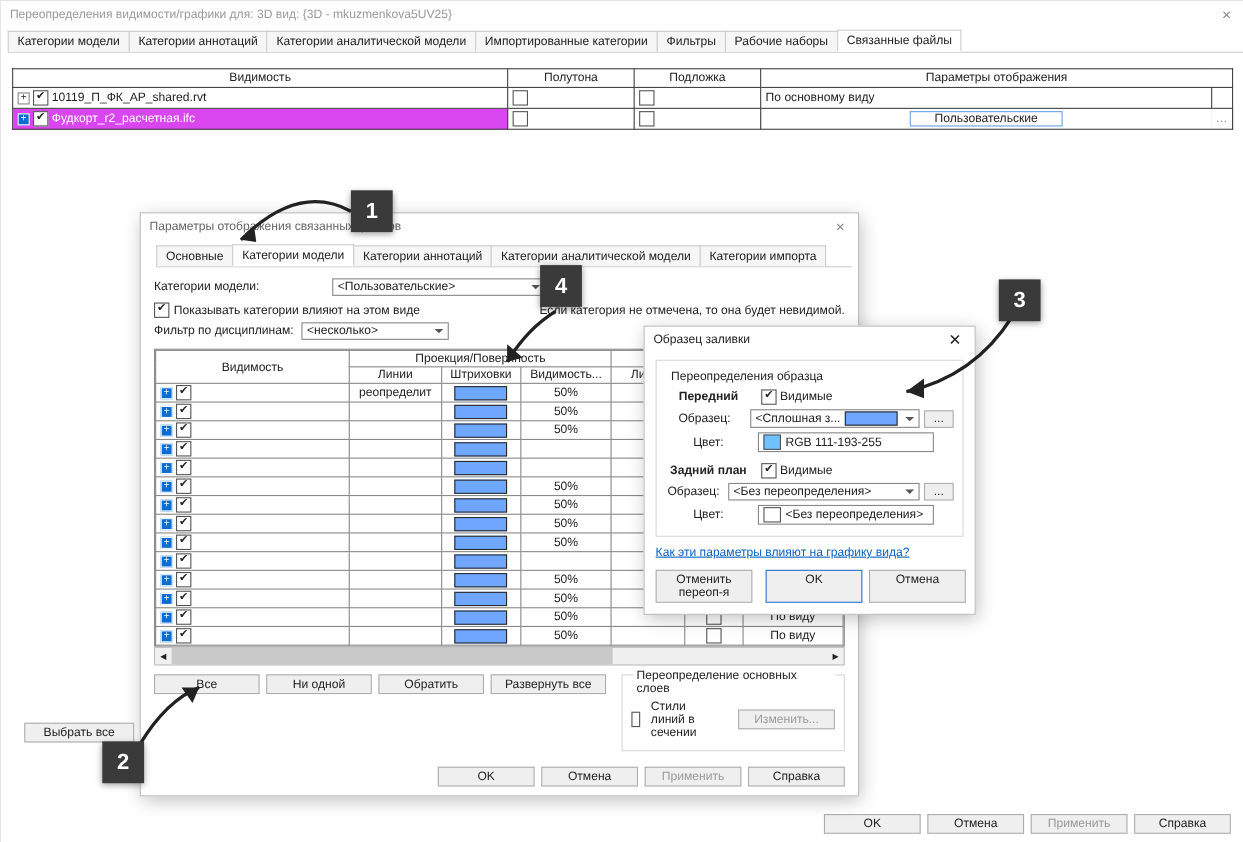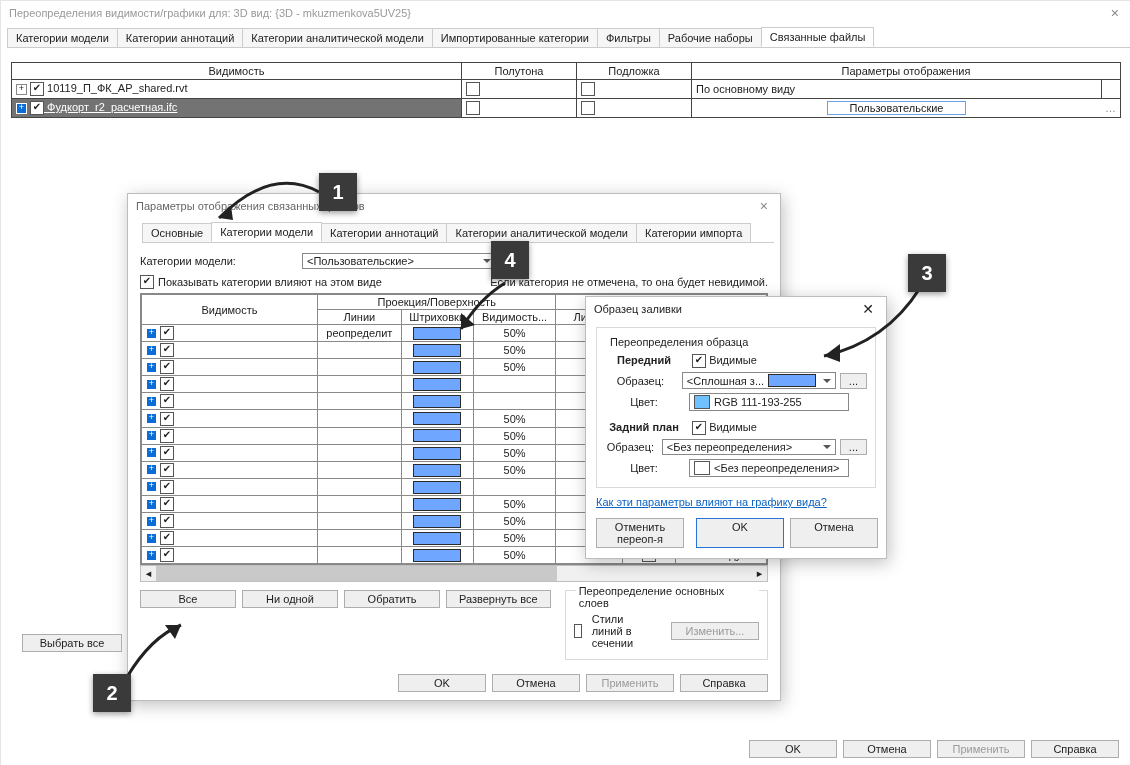--- a/index.html
+++ b/index.html
@@ -7,21 +7,21 @@
 .titlebar{display:flex;align-items:center;height:24px;padding:0 8px;color:#999;}
 .titlebar .spacer{flex:1}
 .close-x{font-size:14px;color:#888;padding:0 4px;cursor:default;}
 .tabs{display:flex;border-bottom:1px solid #ccc;margin-top:0;align-items:flex-end;}
 .tab{padding:3px 8px;border:1px solid #ccc;border-bottom:none;margin-right:-1px;background:#f6f6f6;margin-top:2px;white-space:nowrap;}
 .tab.active{background:#fff;border-bottom:1px solid #fff;position:relative;z-index:2;}
 .main-area{padding:14px 10px 0 10px;}
 table.grid{border-collapse:collapse;width:100%;}
 table.grid th,table.grid td{border:1px solid #444;padding:2px 4px;}
 table.grid th{background:#fff;font-weight:normal;text-align:center;}
-.row-sel{background:#737373;color:#fff;text-decoration:underline;}
+.row-sel{background:#d946ef;color:#fff;}
 .chk{display:inline-block;width:12px;height:12px;border:1px solid #555;background:#fff;vertical-align:middle;}
 .chk.checked:before{content:"✔";font-size:10px;line-height:10px;display:block;text-align:center;color:#222;}
 .chk.white-checked{background:#fff;}
 .expand{display:inline-block;width:9px;height:9px;border:1px solid #888;line-height:7px;text-align:center;margin-right:3px;vertical-align:middle;font-size:9px;}
 .bottom-bar{position:absolute;left:0;right:0;bottom:8px;display:flex;justify-content:flex-end;padding:0 12px;gap:6px;}
 .btn{background:#efefef;border:1px solid #adadad;padding:2px 12px;min-width:62px;text-align:center;}
 .btn.dis{color:#9a9a9a;}
 .btn.small{padding:1px 8px;min-width:auto;}
 
 
@@ -137,20 +137,24 @@
       <span class="lbl">Категории модели:</span>
       <span style="display:inline-block;width:60px"></span>
       <span class="dd" style="min-width:170px">&lt;Пользовательские&gt;</span>
     </div>
     <div style="display:flex;align-items:center;margin-bottom:4px;">
       <span class="chk checked"></span>
       <span style="margin-left:4px">Показывать категории влияют на этом виде</span>
       <span class="spacer" style="flex:1"></span>
       <span style="text-align:right;margin-left:20px;">Если категория не отмечена, то она будет невидимой.</span>
     </div>
+    <div style="margin-bottom:8px;">
+      <span class="lbl">Фильтр по дисциплинам:</span>
+      <span class="dd" style="min-width:110px;margin-left:4px">&lt;несколько&gt;</span>
+    </div>
 
     <div style="border:1px solid #898989;">
     <table class="inner">
       <colgroup>
         <col style="width:158px">
               <col style="width:64px">
               <col style="width:64px">
               <col style="width:68px">
         <col style="width:60px">
               <col style="width:38px">

